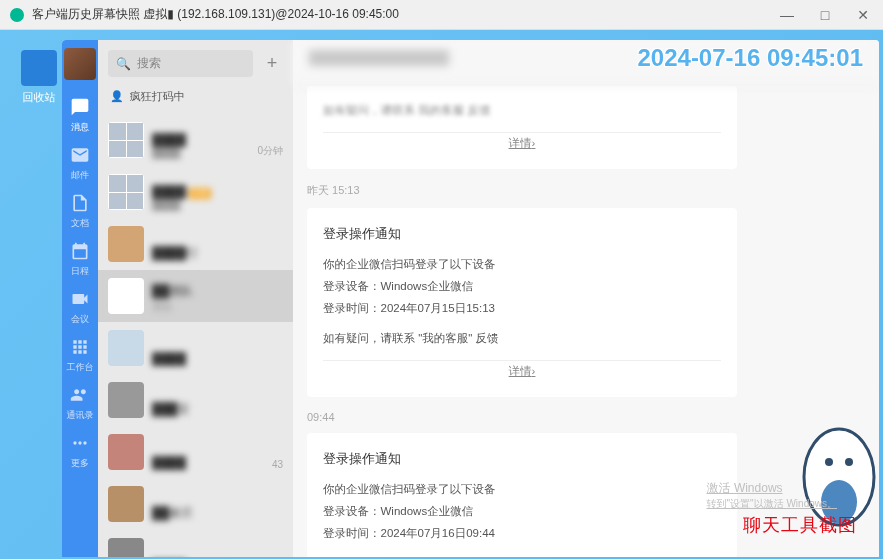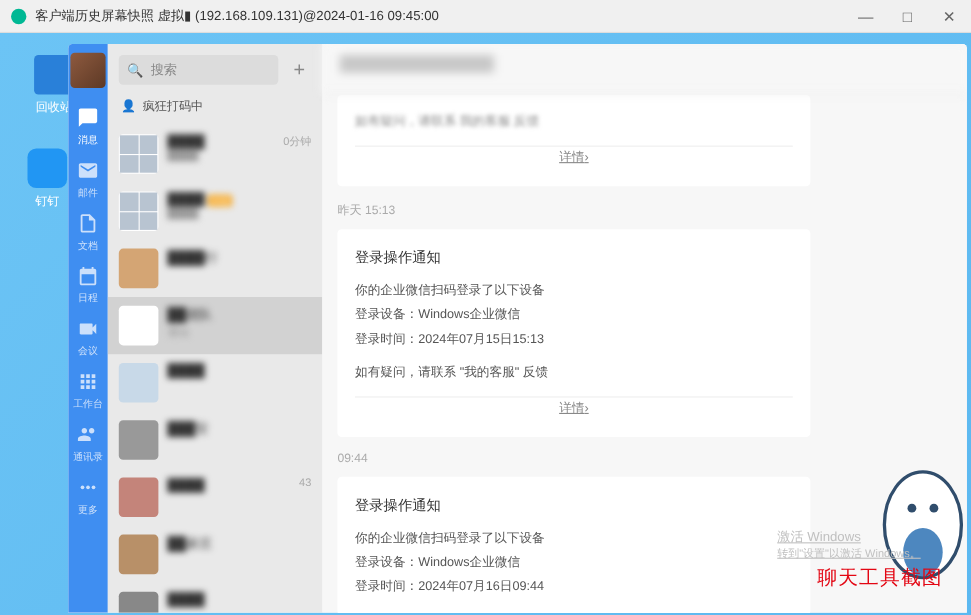--- a/index.html
+++ b/index.html
@@ -7,21 +7,21 @@
     
     .titlebar { height: 30px; background: #f0f0f0; display: flex; align-items: center; padding: 0 10px; border-bottom: 1px solid #ddd; }
     .titlebar-icon { width: 14px; height: 14px; border-radius: 50%; background: #00b894; margin-right: 8px; }
     .titlebar-text { font-size: 12px; color: #333; flex: 1; }
     .titlebar-controls { display: flex; gap: 18px; color: #666; font-size: 14px; }
     .titlebar-btn { cursor: pointer; width: 20px; text-align: center; }
     
     .desktop { position: absolute; top: 30px; left: 0; right: 0; bottom: 0; background: linear-gradient(135deg, #6cc4f5, #5bb8f0); }
     .desktop-icon { position: absolute; width: 50px; text-align: center; color: #fff; font-size: 11px; }
     .desktop-icon .ico { width: 36px; height: 36px; margin: 0 auto 4px; border-radius: 6px; }
-    .recycle { top: 20px; left: 24px; }
+    .recycle { top: 20px; left: 14px; }
     .recycle .ico { background: #2980d9; border-radius: 4px; }
     .dingtalk { top: 105px; left: 18px; }
     .dingtalk .ico { background: #2196f3; border-radius: 8px; }
     
     .timestamp-overlay { position: absolute; top: 14px; right: 20px; font-size: 24px; font-weight: bold; color: #57b3ed; text-shadow: 1px 1px 0 #fff, -1px -1px 0 #fff, 1px -1px 0 #fff, -1px 1px 0 #fff; z-index: 100; }
     
     .app-window { position: absolute; top: 10px; left: 62px; right: 4px; bottom: 2px; background: #f7f7f7; display: flex; border-radius: 4px 4px 0 0; overflow: hidden; }
     
     .navbar { width: 36px; background: #3f8ef1; display: flex; flex-direction: column; align-items: center; padding-top: 8px; gap: 10px; color: #cce0fb; font-size: 9px; }
     .nav-avatar { width: 32px; height: 32px; border-radius: 4px; background: linear-gradient(135deg, #8e5a3f, #5d3925); margin-bottom: 6px; }
@@ -29,21 +29,21 @@
     .nav-item.active { color: #fff; }
     .nav-ico { width: 22px; height: 22px; display: flex; align-items: center; justify-content: center; }
     .nav-ico svg { width: 20px; height: 20px; fill: currentColor; }
     
     .conv-panel { width: 195px; background: #e9e9e9; display: flex; flex-direction: column; }
     .search-row { display: flex; align-items: center; padding: 10px 10px 8px; gap: 8px; }
     .search-box { flex: 1; background: #dcdcdc; border-radius: 4px; padding: 5px 8px; display: flex; align-items: center; gap: 6px; color: #888; font-size: 12px; }
     .add-btn { width: 22px; height: 22px; color: #888; font-size: 18px; text-align: center; cursor: pointer; }
     .status-row { padding: 4px 12px 10px; font-size: 11px; color: #555; display: flex; align-items: center; gap: 6px; }
     .conv-list { flex: 1; overflow: hidden; }
-    .conv-item { display: flex; align-items: flex-start; padding: 8px 10px; gap: 8px; cursor: pointer; }
+    .conv-item { display: flex; align-items: flex-end; padding: 8px 10px; gap: 8px; cursor: pointer; }
     .conv-item.active { background: #d2d2d2; }
     .conv-avatar { width: 36px; height: 36px; border-radius: 4px; background: #ccc; flex-shrink: 0; }
     .conv-avatar.grid { display: grid; grid-template-columns: 1fr 1fr; grid-template-rows: 1fr 1fr; gap: 1px; background: #fff; padding: 1px; }
     .conv-avatar.grid div { background: #b8c4d1; }
     .conv-body { flex: 1; min-width: 0; filter: blur(3px); }
     .conv-name { font-size: 12px; color: #333; white-space: nowrap; overflow: hidden; }
     .conv-sub { font-size: 10px; color: #999; }
     .conv-meta { font-size: 10px; color: #aaa; }
     .badge { background: #f5a623; color: #fff; font-size: 8px; padding: 1px 3px; border-radius: 2px; }
     
@@ -59,38 +59,35 @@
     
     .watermark-activate { position: absolute; bottom: 46px; right: 42px; color: #c0c0c0; font-size: 12px; line-height: 1.4; z-index: 5; text-decoration: underline; }
     .watermark-red { position: absolute; bottom: 20px; right: 22px; color: #e30613; font-size: 18px; font-weight: 500; z-index: 6; letter-spacing: 1px; }
     .bg-cartoon { position: absolute; bottom: 0; right: 0; width: 90px; height: 150px; z-index: 1; opacity: 0.9; }
   </style>
 </head>
 <body>
 
 <div class="titlebar">
   <div class="titlebar-icon"></div>
-  <div class="titlebar-text">客户端历史屏幕快照 虚拟▮ (192.168.109.131)@2024-01-16 09:45:00</div>
+  <div class="titlebar-text">客户端历史屏幕快照 虚拟▮ (192.168.109.131)@2024-10-16 09:45:00</div>
   <div class="titlebar-controls">
     <div class="titlebar-btn">—</div>
     <div class="titlebar-btn">□</div>
     <div class="titlebar-btn">✕</div>
   </div>
 </div>
 
 <div class="desktop">
   <div class="desktop-icon recycle">
     <div class="ico"></div>
     <div>回收站</div>
   </div>
-  <div class="desktop-icon dingtalk">
-    <div class="ico"></div>
-    <div>钉钉</div>
-  </div>
-
+
+  <div class="timestamp-overlay">2024-07-16 09:45:01</div>
 
   <div class="app-window">
 
     <div class="navbar">
       <div class="nav-avatar"></div>
       <div class="nav-item active">
         <span class="nav-ico">
             <svg viewBox="0 0 24 24">
               <path d="M20 2H4c-1.1 0-2 .9-2 2v18l4-4h14c1.1 0 2-.9 2-2V4c0-1.1-.9-2-2-2z"></path>
             </svg>

